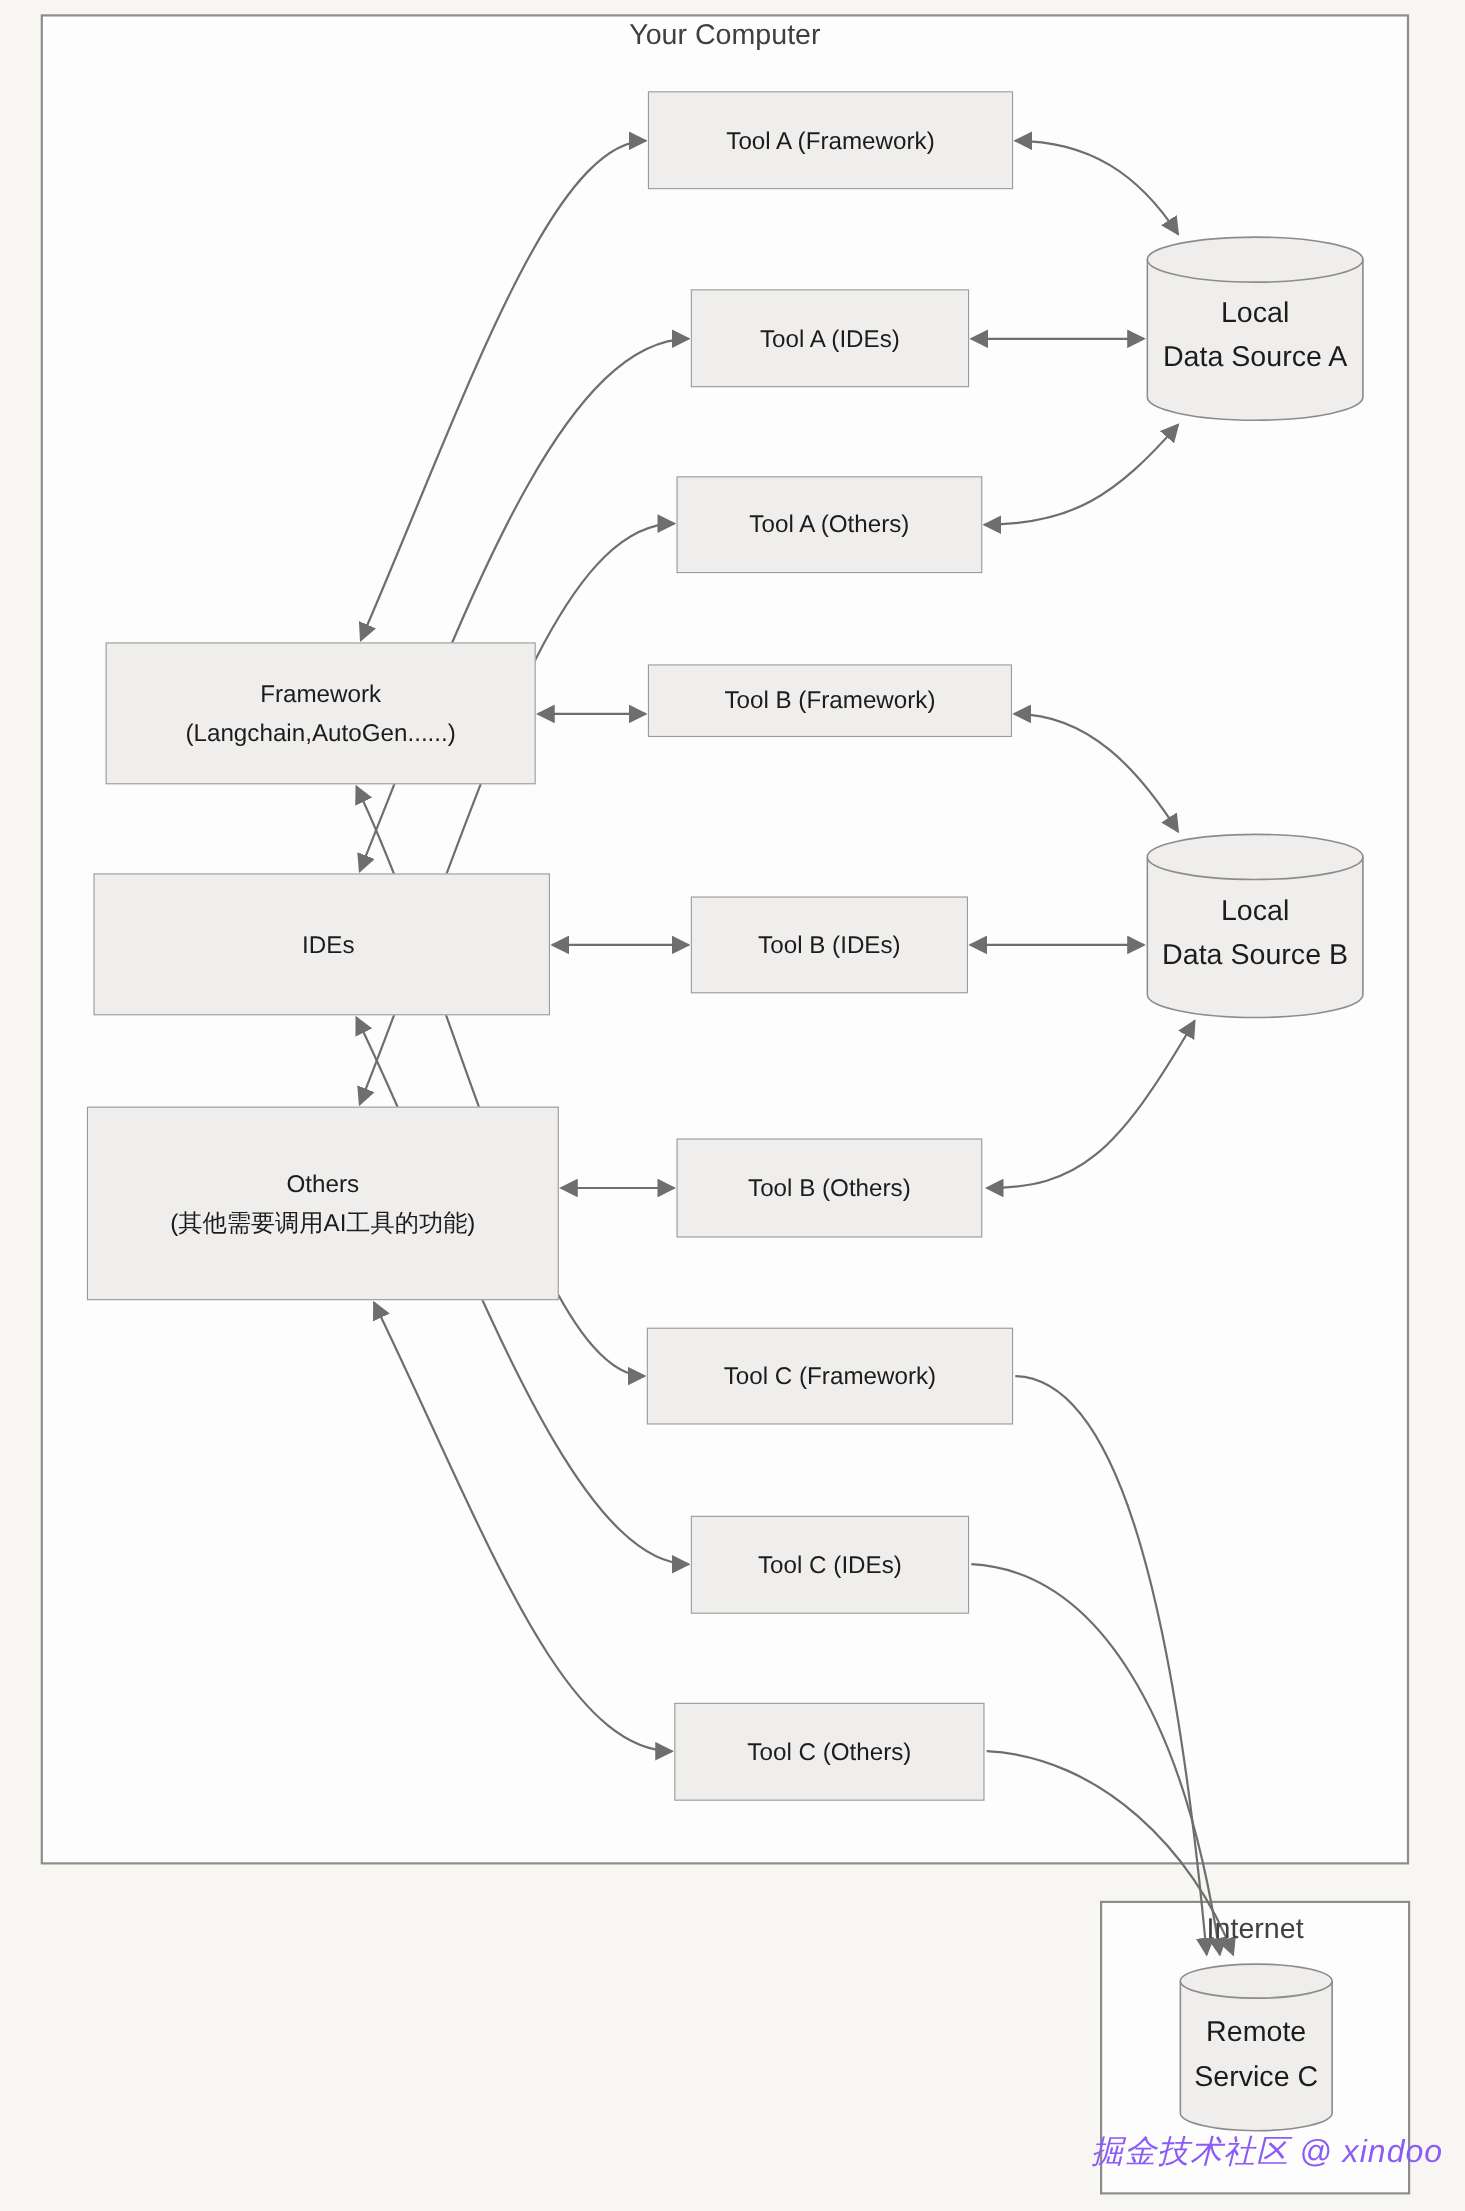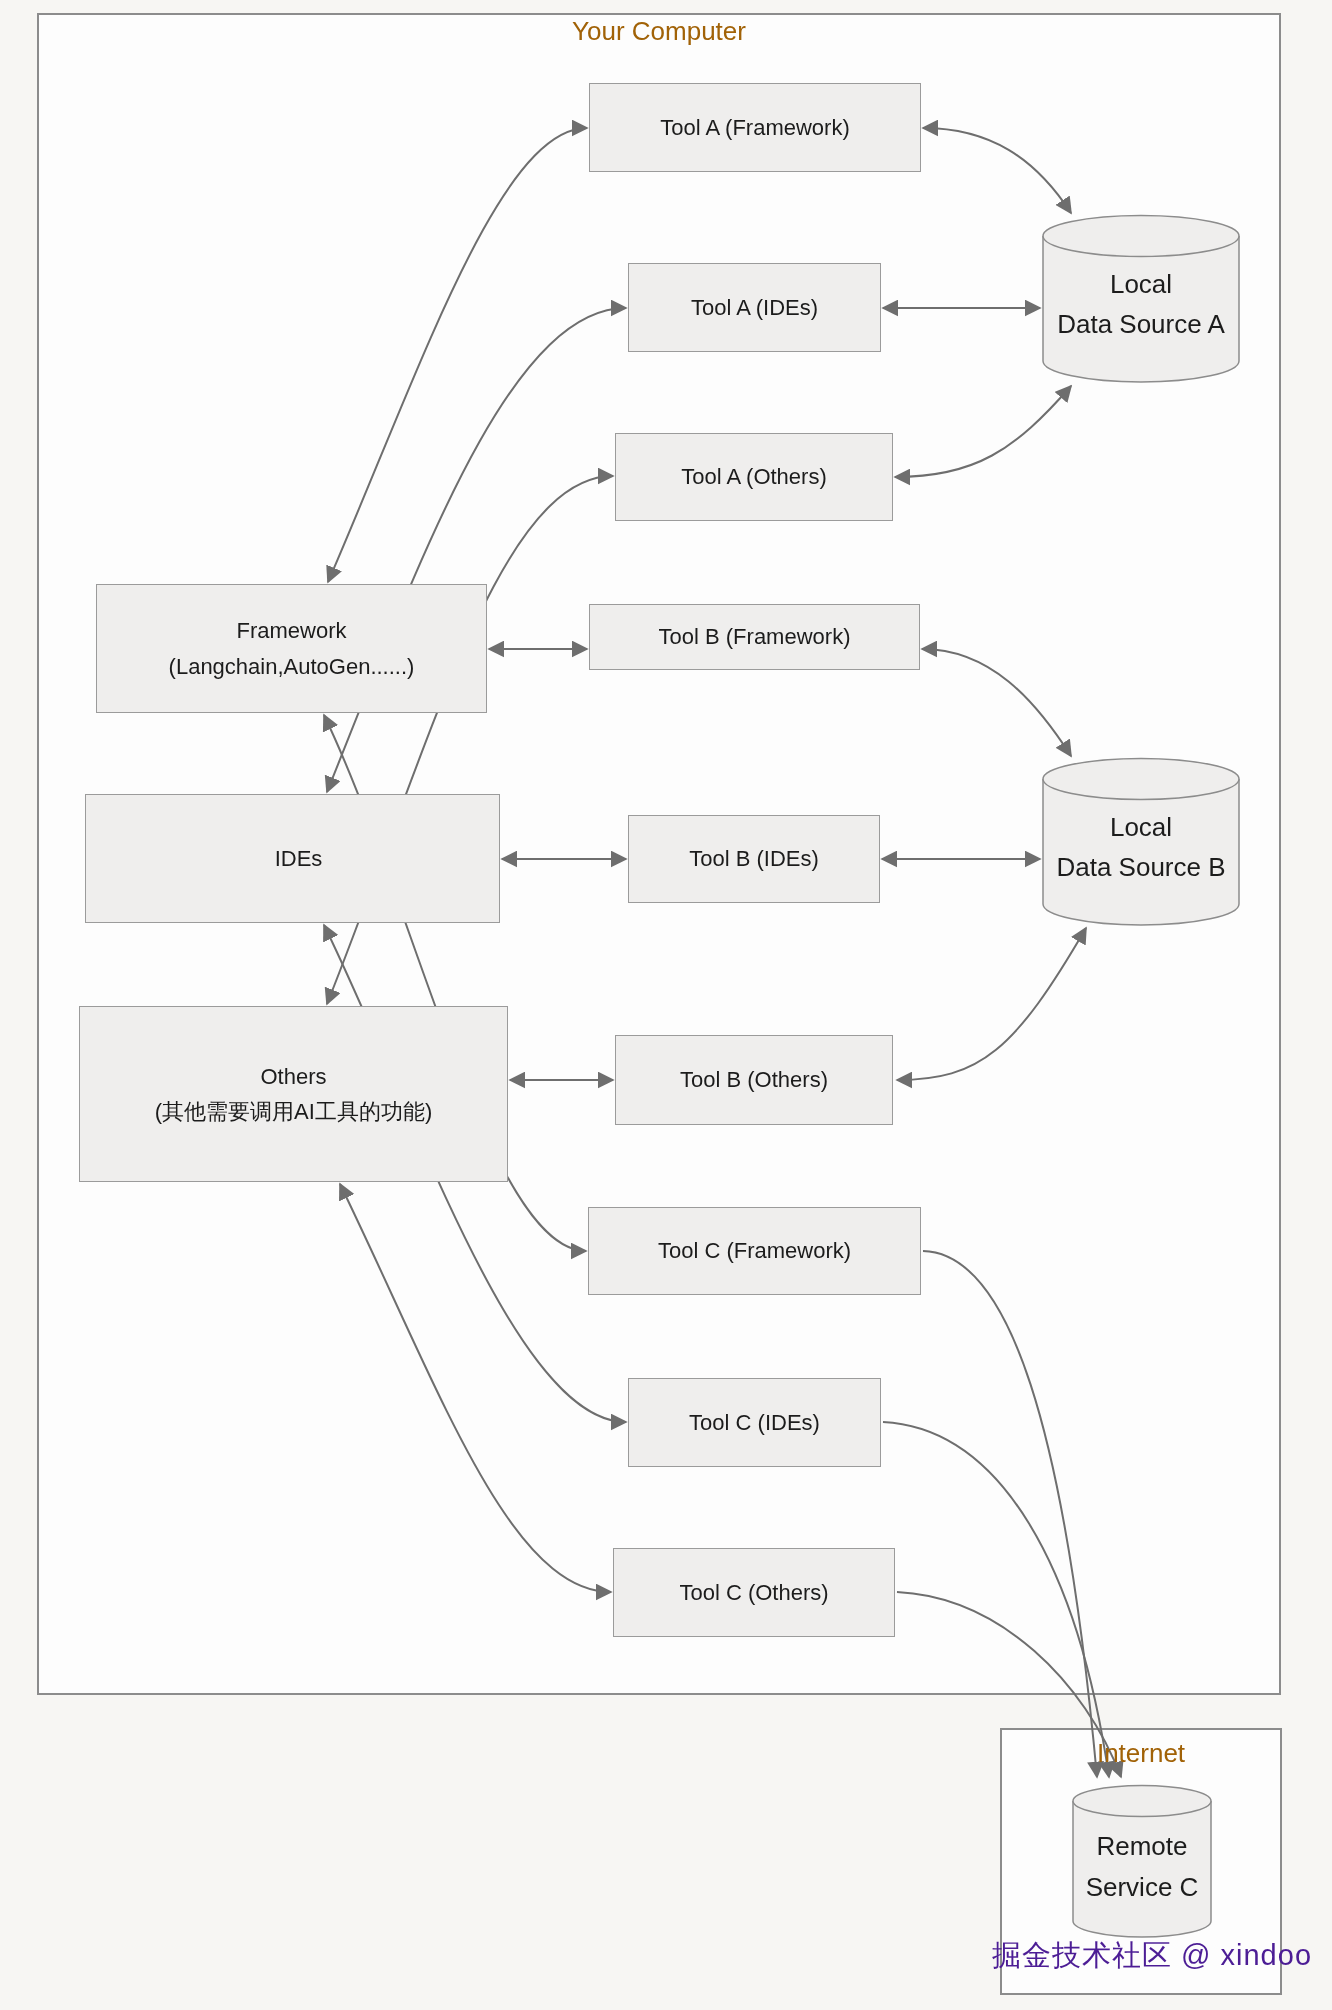--- a/index.html
+++ b/index.html
@@ -14,21 +14,21 @@
   
   .container-box{
     position:absolute;
     background:#fdfdfd;
     border:2px solid #8c8c8c;
     box-sizing:border-box;
   }
   #your-computer-box{left:37px;top:13px;width:1244px;height:1682px;z-index:0;}
   #internet-box{left:1000px;top:1728px;width:282px;height:267px;z-index:0;}
   .container-label{
-    position:absolute;text-align:center;font-size:26px;color:#a16207;z-index:2;
+    position:absolute;text-align:center;font-size:26px;color:#404040;z-index:2;
   }
   #computer-label{left:37px;top:16px;width:1244px;}
   #internet-label{left:1000px;top:1738px;width:282px;}
   
   #arrow-layer{position:absolute;left:0;top:0;z-index:1;}
   
   .node{
     position:absolute;
     background:#efeeed;
     border:1.5px solid #9b9b9b;
@@ -56,22 +56,23 @@
   #cyl-dsb{left:1042px;top:757px;width:198px;height:170px;}
   #cyl-rsc{left:1072px;top:1784px;width:140px;height:155px;}
   .cyl-label{
     position:absolute;left:0;top:0;width:100%;height:100%;
     display:flex;flex-direction:column;align-items:center;justify-content:center;
     text-align:center;font-size:26px;line-height:1.55;padding-top:10px;box-sizing:border-box;
   }
   
   #watermark{
     left:992px;top:1936px;width:298px;text-align:center;
-    font-size:29px;color:#4c1d95;z-index:3;white-space:nowrap;
+    font-size:29px;color:#8b5cf6;z-index:3;white-space:nowrap;
     letter-spacing:1px;
+    font-style:italic;
   }
 </style>
 </head>
 <body>
 
 <div class="container-box" id="your-computer-box"></div>
 <div class="container-box" id="internet-box"></div>
 <div class="container-label" id="computer-label">Your Computer</div>
 <div class="container-label" id="internet-label">Internet</div>
 

